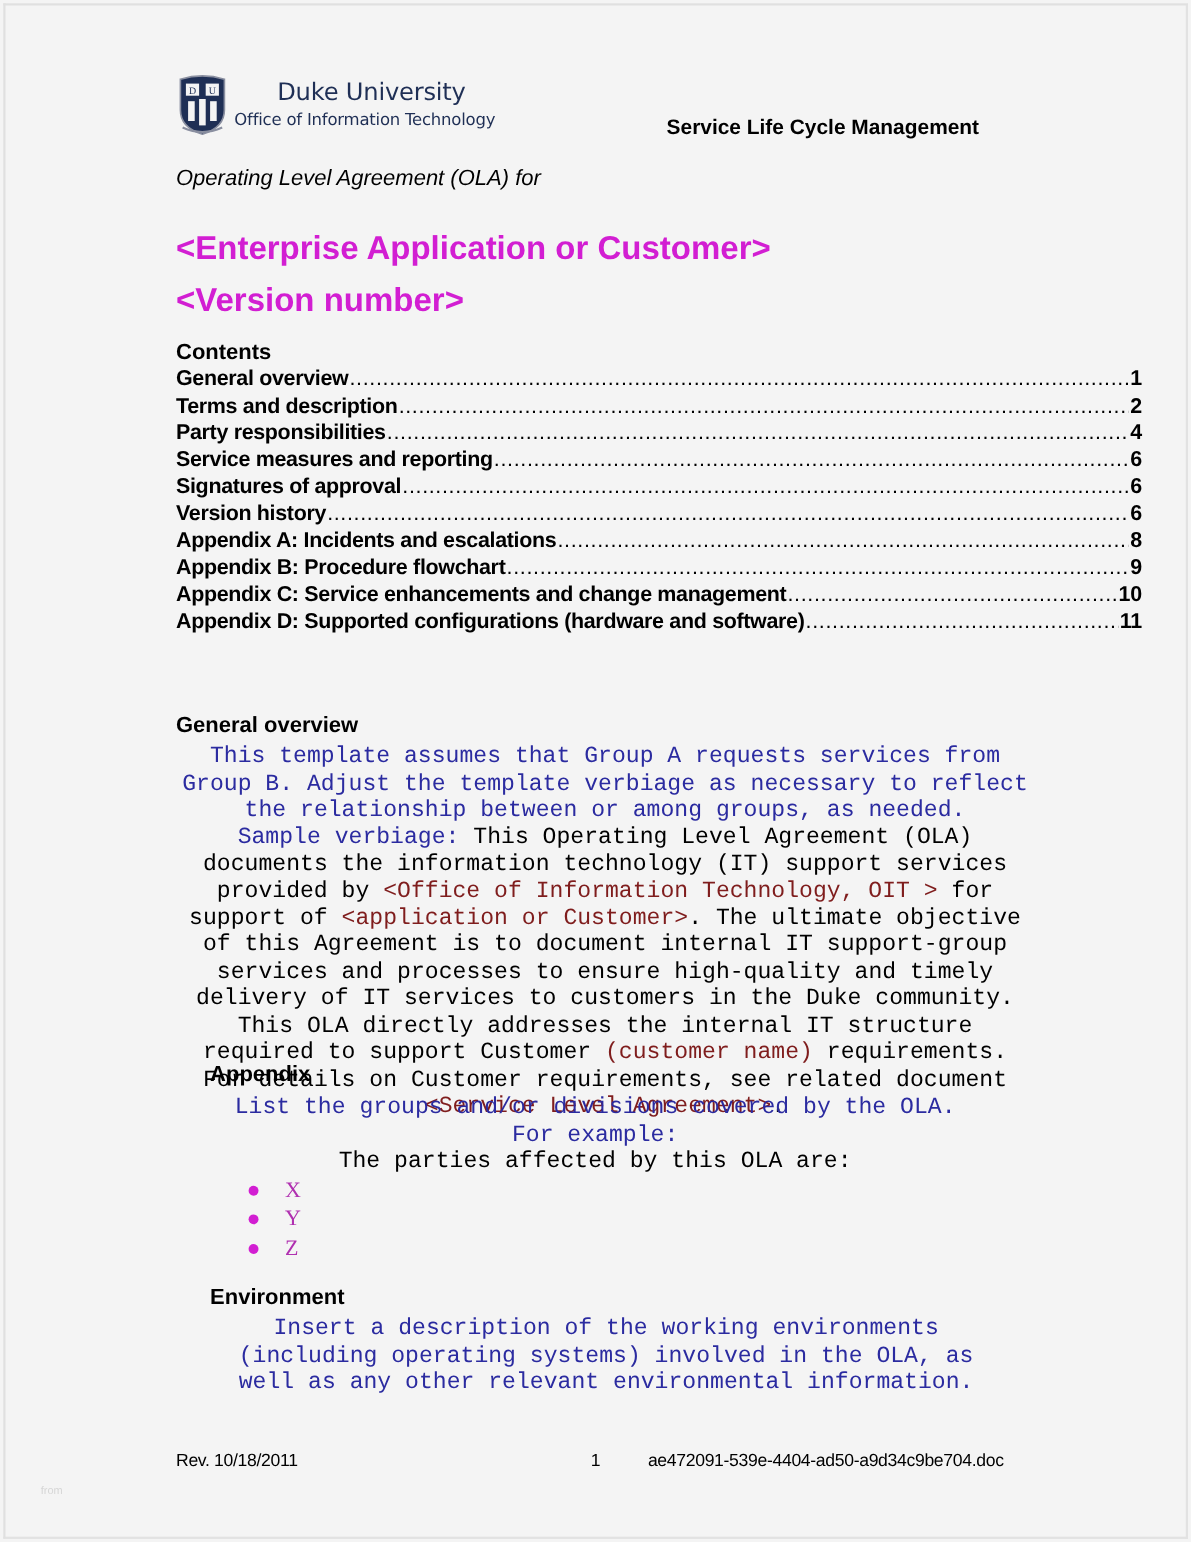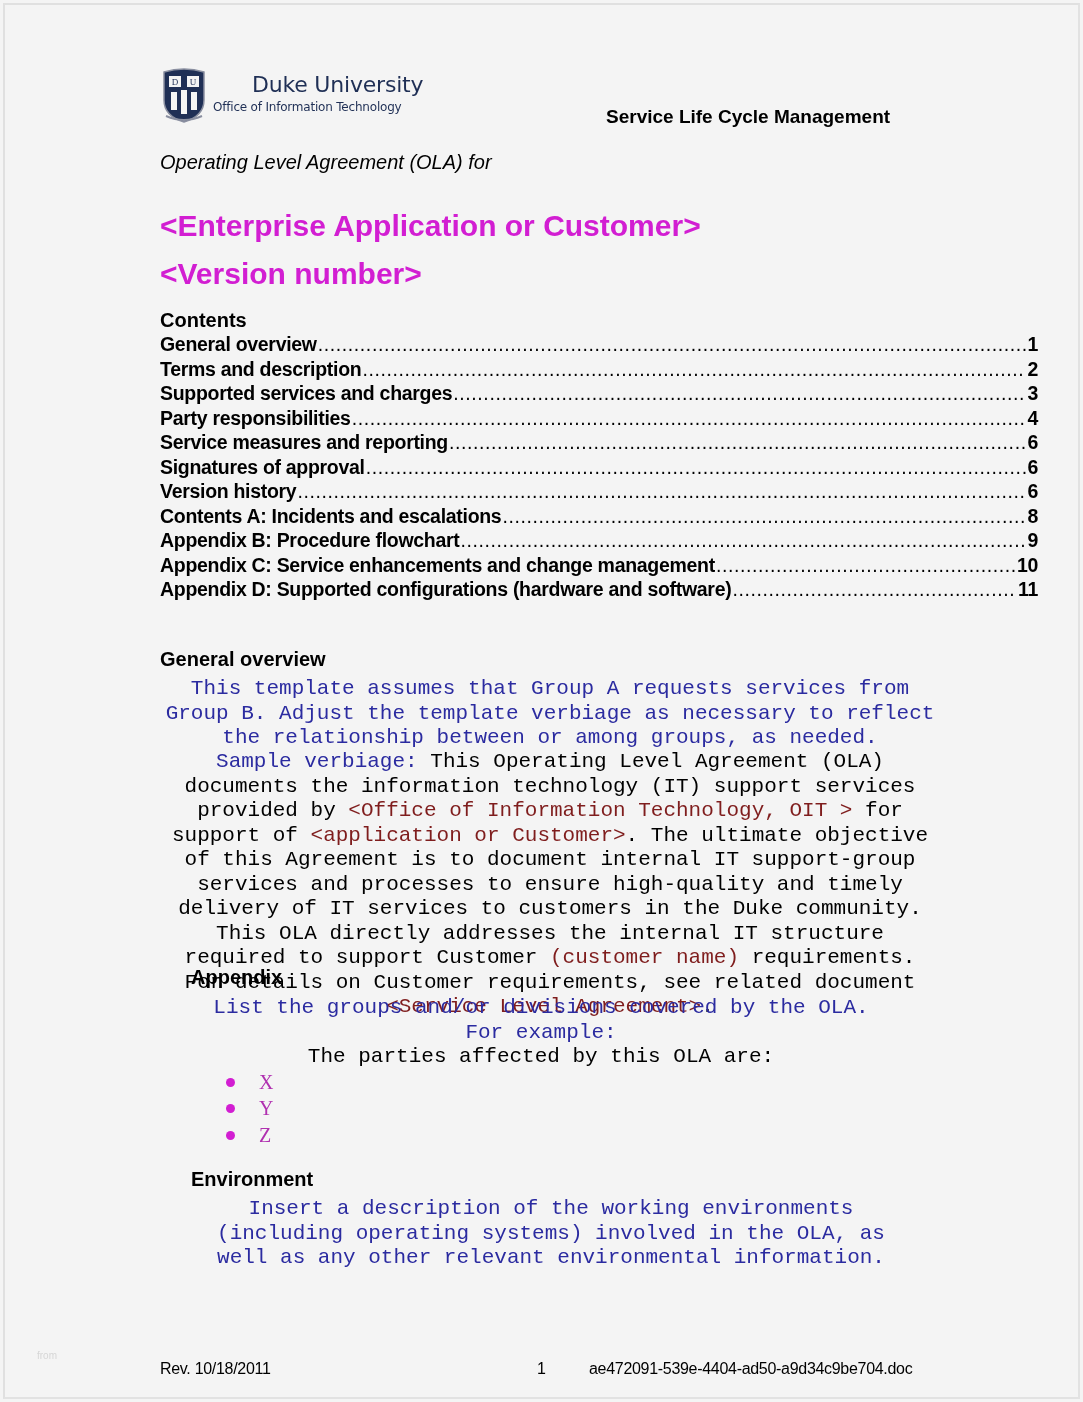--- a/index.html
+++ b/index.html
@@ -13,21 +13,21 @@
       position:absolute; left:3px; top:3px; width:1077px; height:1396px;
       border-left:2px solid #e0e0e0; border-top:2px solid #e0e0e0;
       border-right:2px solid #e2e2e2; border-bottom:2px solid #e2e2e2;
       box-sizing:border-box;
     }
     .abs { position:absolute; }
     
     .logo { left:160px; top:66px; width:240px; height:60px; }
     .crest { position:absolute; left:0; top:0; width:48px; height:58px; }
     .logo-title { position:absolute; left:52px; top:6px; font-family:"DejaVu Sans", sans-serif; font-size:22px; color:#1f2f55; white-space:nowrap; letter-spacing:-0.2px;margin-left:40px; }
-    .logo-sub { position:absolute; left:53px; top:34px; font-family:"DejaVu Sans", sans-serif; font-size:12px; color:#1f2f55; white-space:nowrap; letter-spacing:-0.2px; }
+    .logo-sub { position:absolute; left:53px; top:34px; font-family:"DejaVu Sans", sans-serif; font-size:15px; color:#1f2f55; white-space:nowrap; letter-spacing:-0.2px; }
     .header-right { left:606px; top:106px; font-size:19px; font-weight:bold; white-space:nowrap; }
     .title { left:160px; top:151px; font-size:20px; white-space:nowrap;font-style:italic; }
     .magenta-title { font-size:30px; font-weight:bold; color:#d21ed2; white-space:nowrap; }
     .sub1 { left:160px; top:209px; }
     .sub2 { left:160px; top:257px; }
     .contents-head { left:160px; top:309px; font-size:20px; font-weight:bold; }
     .toc { left:160px; top:333px; width:878px; }
     .toc-row { display:flex; align-items:baseline; height:24.5px; font-size:19.5px; font-weight:bold; letter-spacing:-0.3px; }
     .toc-label { white-space:nowrap; }
     .toc-dots { flex:1; overflow:hidden; white-space:nowrap; font-weight:normal; margin:0 1px; }
@@ -41,21 +41,21 @@
     .p1 { left:160px; top:677px; width:780px; }
     .p2 { left:160px; top:750px; width:780px; }
     .parties-head { left:191px; top:966px; }
     .p3 { left:191px; top:996px; width:700px; }
     .bullets { left:222px; top:1069px; }
     .bullet-row { display:flex; align-items:center; height:26.5px; }
     .dot { width:9px; height:9px; border-radius:50%; background:#d21ed2; margin-right:24px; margin-left:4px; }
     .bullet-text { font-family:"Liberation Serif", serif; font-size:20px; color:#b030b0; }
     .env-head { left:191px; top:1168px; }
     .p4 { left:191px; top:1197px; width:720px; }
-    .footer { top:1320px; font-size:16px; white-space:nowrap; letter-spacing:-0.3px;margin-top:40px; }
+    .footer { top:1320px; font-size:16px; white-space:nowrap; letter-spacing:-0.3px; }
     .f-rev { left:160px; }
     .f-page { left:537px; }
     .f-doc { left:589px; }
     .watermark { left:37px; top:1350px; font-size:10px; color:#d6d6d6; }
   </style>
 </head>
 <body>
 
 <div class="frame"></div>
 
@@ -88,46 +88,41 @@
       <span class="toc-label">General overview </span>
       <span class="toc-dots"></span>
       <span class="toc-page">1</span>
     </div>
   <div class="toc-row">
       <span class="toc-label">Terms and description</span>
       <span class="toc-dots"></span>
       <span class="toc-page">2</span>
     </div>
   <div class="toc-row">
-      <span class="toc-label">Supported services and charges</span>
-      <span class="toc-dots"></span>
-      <span class="toc-page">3</span>
-    </div>
-  <div class="toc-row">
       <span class="toc-label">Party responsibilities</span>
       <span class="toc-dots"></span>
       <span class="toc-page">4</span>
     </div>
   <div class="toc-row">
       <span class="toc-label">Service measures and reporting </span>
       <span class="toc-dots"></span>
       <span class="toc-page">6</span>
     </div>
   <div class="toc-row">
       <span class="toc-label">Signatures of approval </span>
       <span class="toc-dots"></span>
       <span class="toc-page">6</span>
     </div>
   <div class="toc-row">
       <span class="toc-label">Version history</span>
       <span class="toc-dots"></span>
       <span class="toc-page">6</span>
     </div>
   <div class="toc-row">
-      <span class="toc-label">Contents A: Incidents and escalations </span>
+      <span class="toc-label">Appendix A: Incidents and escalations </span>
       <span class="toc-dots"></span>
       <span class="toc-page">8</span>
     </div>
   <div class="toc-row">
       <span class="toc-label">Appendix B: Procedure flowchart </span>
       <span class="toc-dots"></span>
       <span class="toc-page">9</span>
     </div>
   <div class="toc-row">
       <span class="toc-label">Appendix C: Service enhancements and change management </span>

